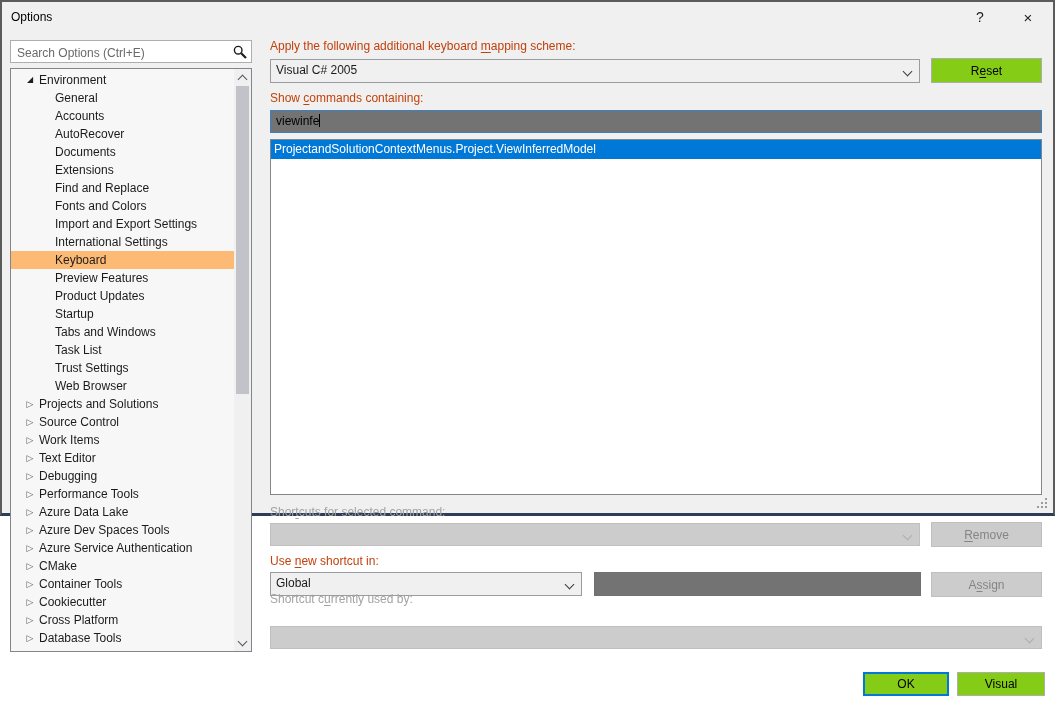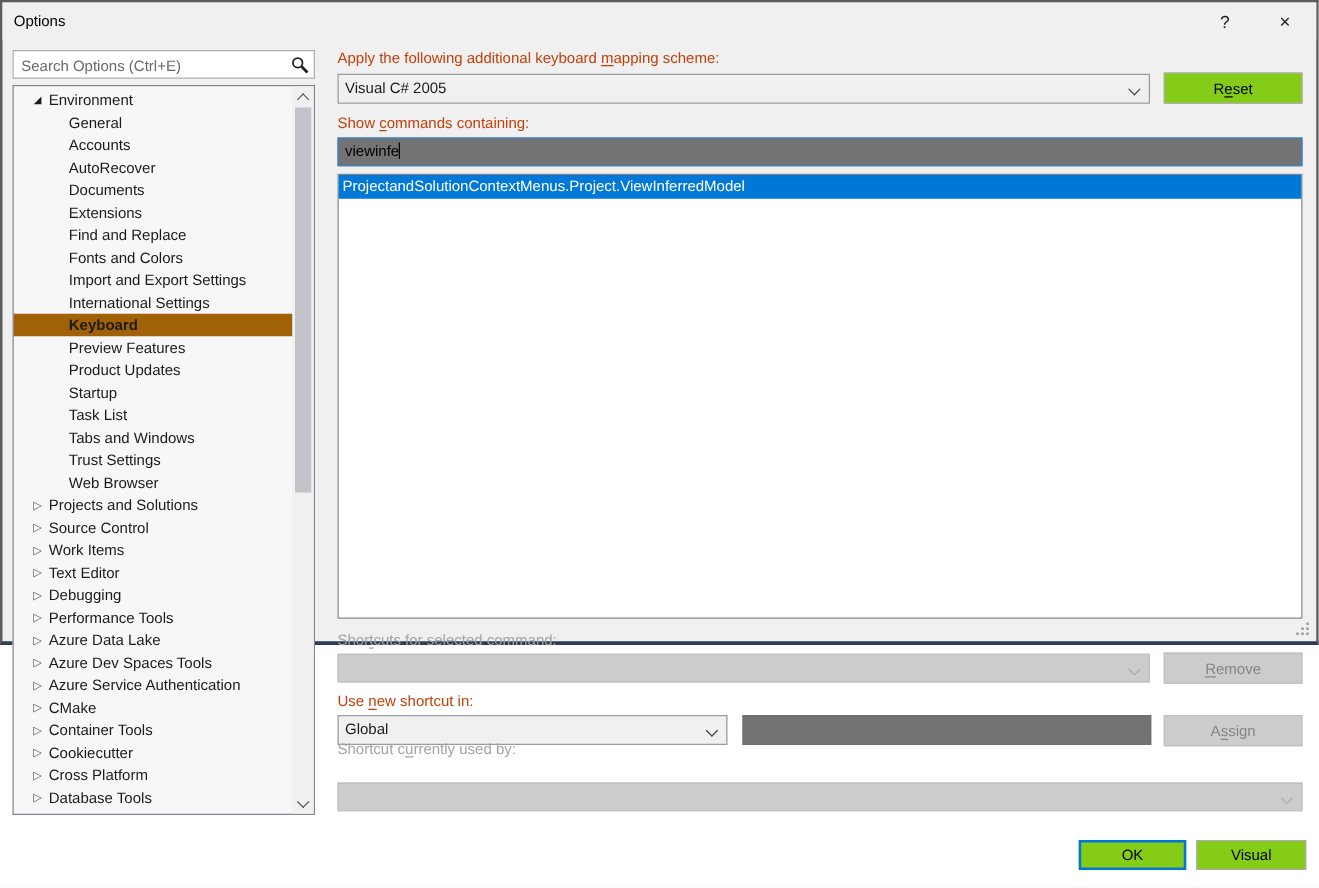--- a/index.html
+++ b/index.html
@@ -14,21 +14,21 @@
   .tb-close{right:2px;font-size:15px;}
   
   .searchbox{position:absolute;left:8px;top:38px;width:242px;height:23px;box-sizing:border-box;background:#ffffff;border:1px solid #aeaeae;}
   .searchbox input{position:absolute;left:4px;top:1px;width:210px;height:19px;border:none;outline:none;font:12px "Liberation Sans",sans-serif;color:#6a6a6a;background:transparent;}
   .searchbox input::placeholder{color:#6a6a6a;opacity:1;}
   .mag{position:absolute;right:4px;top:4px;}
   
   .treepanel{position:absolute;left:8px;top:66px;width:242px;height:584px;box-sizing:border-box;background:#f7f7f7;border:1px solid #82868c;}
   .treerows{position:absolute;left:0;top:2px;right:17px;}
   .trow{position:relative;height:18px;line-height:18px;white-space:nowrap;cursor:default;}
-  .trow.sel{background:#a16207;font-weight:bold;}
+  .trow.sel{background:#fdba74;}
   .trow .glyph{position:absolute;left:13px;top:0;width:12px;text-align:center;}
   .glyph.expanded{font-size:8px;color:#1e1e1e;line-height:18px;}
   .glyph.collapsed{font-size:9px;color:#5a5a5a;line-height:18px;}
   .trow.lvl0 .tlabel{margin-left:28px;}
   .trow.lvl1 .tlabel{margin-left:44px;}
   
   .sbar{position:absolute;top:0;right:0;bottom:0;width:17px;background:#f0f0f0;}
   .sbtn{position:absolute;left:0;width:17px;height:17px;}
   .chev{position:absolute;left:5px;width:6px;height:6px;border-left:1.5px solid #565656;border-top:1.5px solid #565656;}
   .chev.up{top:7px;transform:rotate(45deg);}
@@ -89,22 +89,22 @@
         <div class="trow lvl1"><span class="tlabel">Documents</span></div>
         <div class="trow lvl1"><span class="tlabel">Extensions</span></div>
         <div class="trow lvl1"><span class="tlabel">Find and Replace</span></div>
         <div class="trow lvl1"><span class="tlabel">Fonts and Colors</span></div>
         <div class="trow lvl1"><span class="tlabel">Import and Export Settings</span></div>
         <div class="trow lvl1"><span class="tlabel">International Settings</span></div>
         <div class="trow lvl1 sel"><span class="tlabel">Keyboard</span></div>
         <div class="trow lvl1"><span class="tlabel">Preview Features</span></div>
         <div class="trow lvl1"><span class="tlabel">Product Updates</span></div>
         <div class="trow lvl1"><span class="tlabel">Startup</span></div>
+        <div class="trow lvl1"><span class="tlabel">Tabs and Windows</span></div>
         <div class="trow lvl1"><span class="tlabel">Task List</span></div>
-        <div class="trow lvl1"><span class="tlabel">Tabs and Windows</span></div>
         <div class="trow lvl1"><span class="tlabel">Trust Settings</span></div>
         <div class="trow lvl1"><span class="tlabel">Web Browser</span></div>
         <div class="trow lvl0"><span class="glyph collapsed">▷</span><span class="tlabel">Projects and Solutions</span></div>
         <div class="trow lvl0"><span class="glyph collapsed">▷</span><span class="tlabel">Source Control</span></div>
         <div class="trow lvl0"><span class="glyph collapsed">▷</span><span class="tlabel">Work Items</span></div>
         <div class="trow lvl0"><span class="glyph collapsed">▷</span><span class="tlabel">Text Editor</span></div>
         <div class="trow lvl0"><span class="glyph collapsed">▷</span><span class="tlabel">Debugging</span></div>
         <div class="trow lvl0"><span class="glyph collapsed">▷</span><span class="tlabel">Performance Tools</span></div>
         <div class="trow lvl0"><span class="glyph collapsed">▷</span><span class="tlabel">Azure Data Lake</span></div>
         <div class="trow lvl0"><span class="glyph collapsed">▷</span><span class="tlabel">Azure Dev Spaces Tools</span></div>

